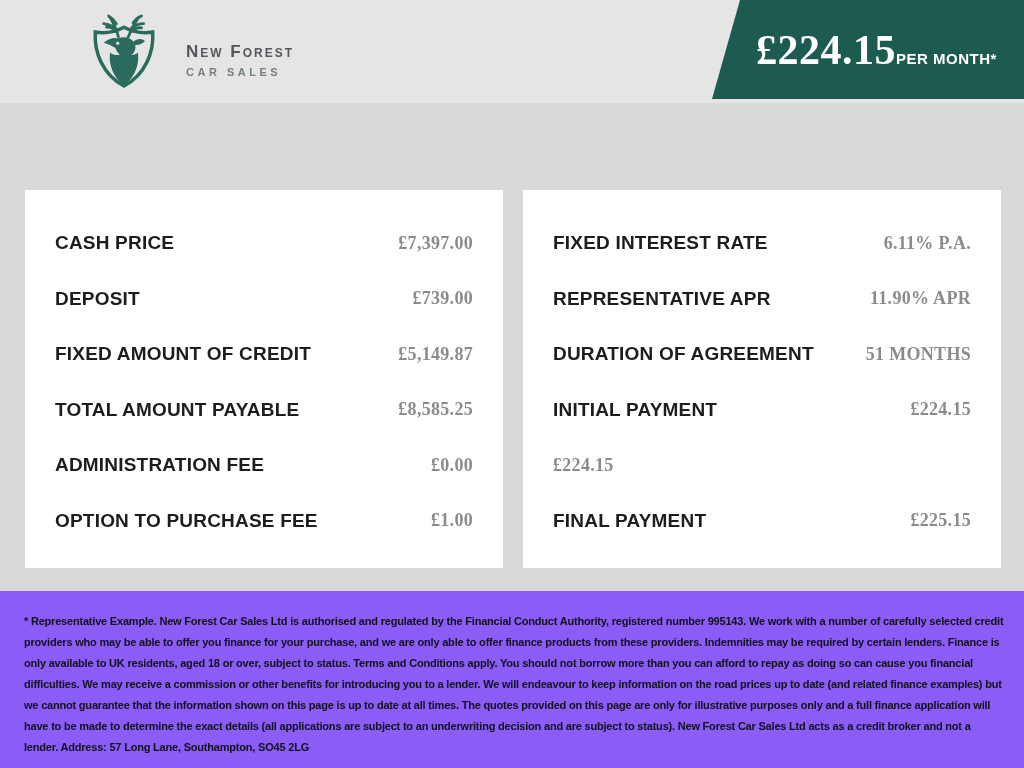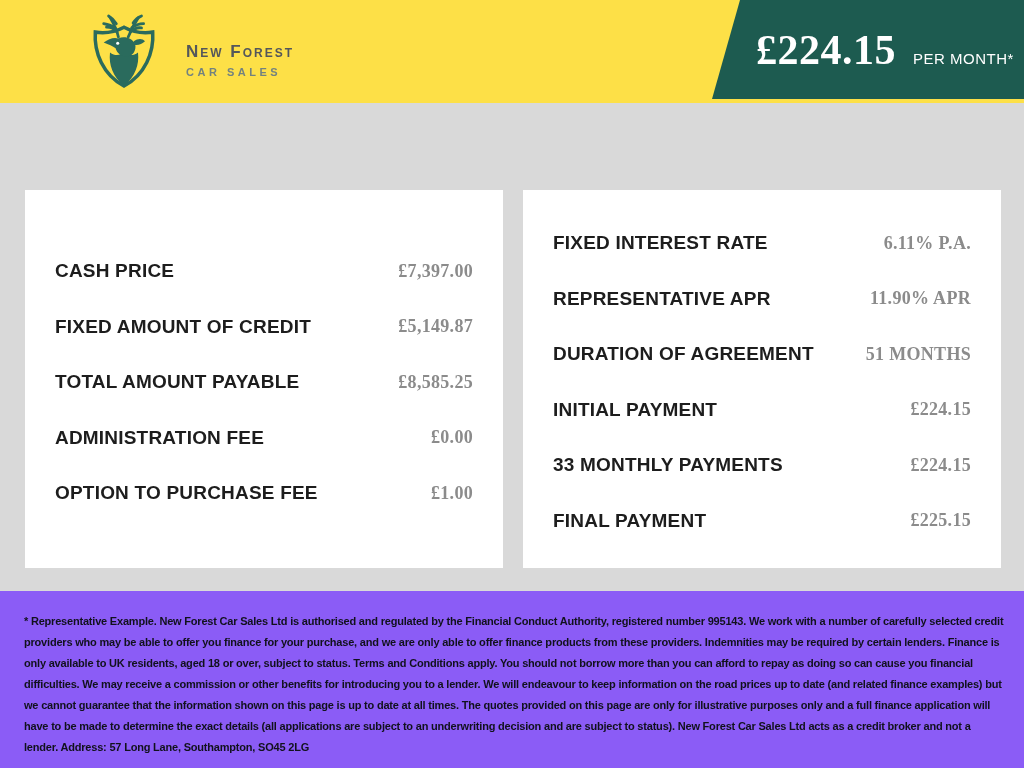--- a/index.html
+++ b/index.html
@@ -13,21 +13,21 @@
   *{box-sizing:border-box;margin:0;padding:0;}
   html,body{width:1024px;height:768px;}
   body{
     font-family:"Liberation Sans",sans-serif;
     background:#ffffff;
     position:relative;
     overflow:hidden;
   }
   
   .topbar{
-    position:absolute;top:0;left:0;width:1024px;height:103px;background:#fde047;
+    position:absolute;top:0;left:0;width:1024px;height:103px;background:#e5e5e5;
   }
   .logo{
     position:absolute;left:82px;top:8px;display:flex;align-items:center;gap:20px;cursor:pointer;
   }
   .logo svg{width:84px;height:86px;display:block;}
   .logo-text{display:flex;flex-direction:column;gap:4px;padding-top:18px;}
   .logo-name{
     font-size:17px;font-weight:600;letter-spacing:2px;color:#54575b;
     font-variant:small-caps;
   }
@@ -41,21 +41,21 @@
     display:flex;align-items:center;
   }
   .price-line{
     display:flex;align-items:baseline;padding-left:44px;white-space:nowrap;
   }
   .price-amount{
     font-family:"Liberation Serif",serif;font-weight:bold;font-size:42px;color:#ffffff;
     letter-spacing:0.5px;
   }
   .price-period{
-    font-size:15px;font-weight:normal;color:#ffffff;letter-spacing:0.5px;margin-left:17px;
+    font-size:15px;font-weight:bold;color:#ffffff;letter-spacing:0.5px;margin-left:0;
   }
   
   .main{
     position:absolute;top:103px;left:0;width:1024px;height:488px;
     background:var(--background_gray);
   }
   .page-title{
     position:absolute;left:24px;top:32px;
     font-size:24px;font-weight:bold;color:#1a1a1a;letter-spacing:0.2px;
   }
@@ -138,20 +138,24 @@
 
 
   <div class="cards">
 
     <div class="card">
       <div class="finance-row">
         <span class="finance-label">CASH PRICE</span>
         <span class="finance-value">£7,397.00</span>
       </div>
       <div class="finance-row">
+        <span class="finance-label">DEPOSIT</span>
+        <span class="finance-value">£739.00</span>
+      </div>
+      <div class="finance-row">
         <span class="finance-label">FIXED AMOUNT OF CREDIT</span>
         <span class="finance-value">£5,149.87</span>
       </div>
       <div class="finance-row">
         <span class="finance-label">TOTAL AMOUNT PAYABLE</span>
         <span class="finance-value">£8,585.25</span>
       </div>
       <div class="finance-row">
         <span class="finance-label">ADMINISTRATION FEE</span>
         <span class="finance-value">£0.00</span>
@@ -173,21 +177,20 @@
       </div>
       <div class="finance-row">
         <span class="finance-label">DURATION OF AGREEMENT</span>
         <span class="finance-value">51 MONTHS</span>
       </div>
       <div class="finance-row">
         <span class="finance-label">INITIAL PAYMENT</span>
         <span class="finance-value">£224.15</span>
       </div>
       <div class="finance-row">
-        <span class="finance-label">33 MONTHLY PAYMENTS</span>
         <span class="finance-value">£224.15</span>
       </div>
       <div class="finance-row">
         <span class="finance-label">FINAL PAYMENT</span>
         <span class="finance-value">£225.15</span>
       </div>
     </div>
 
   </div>
 </section>

